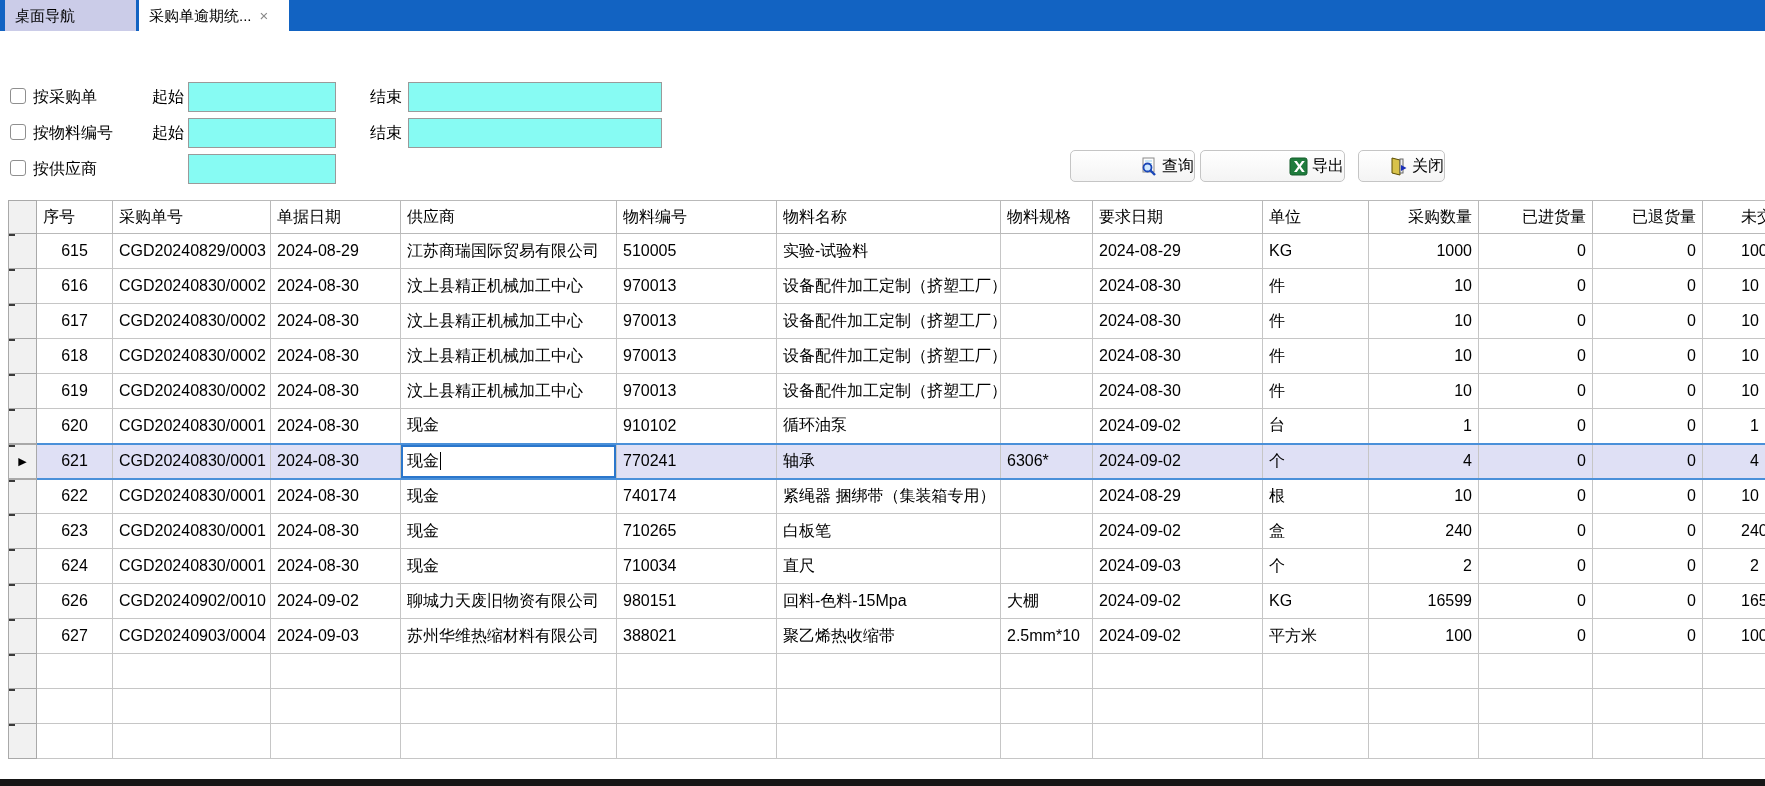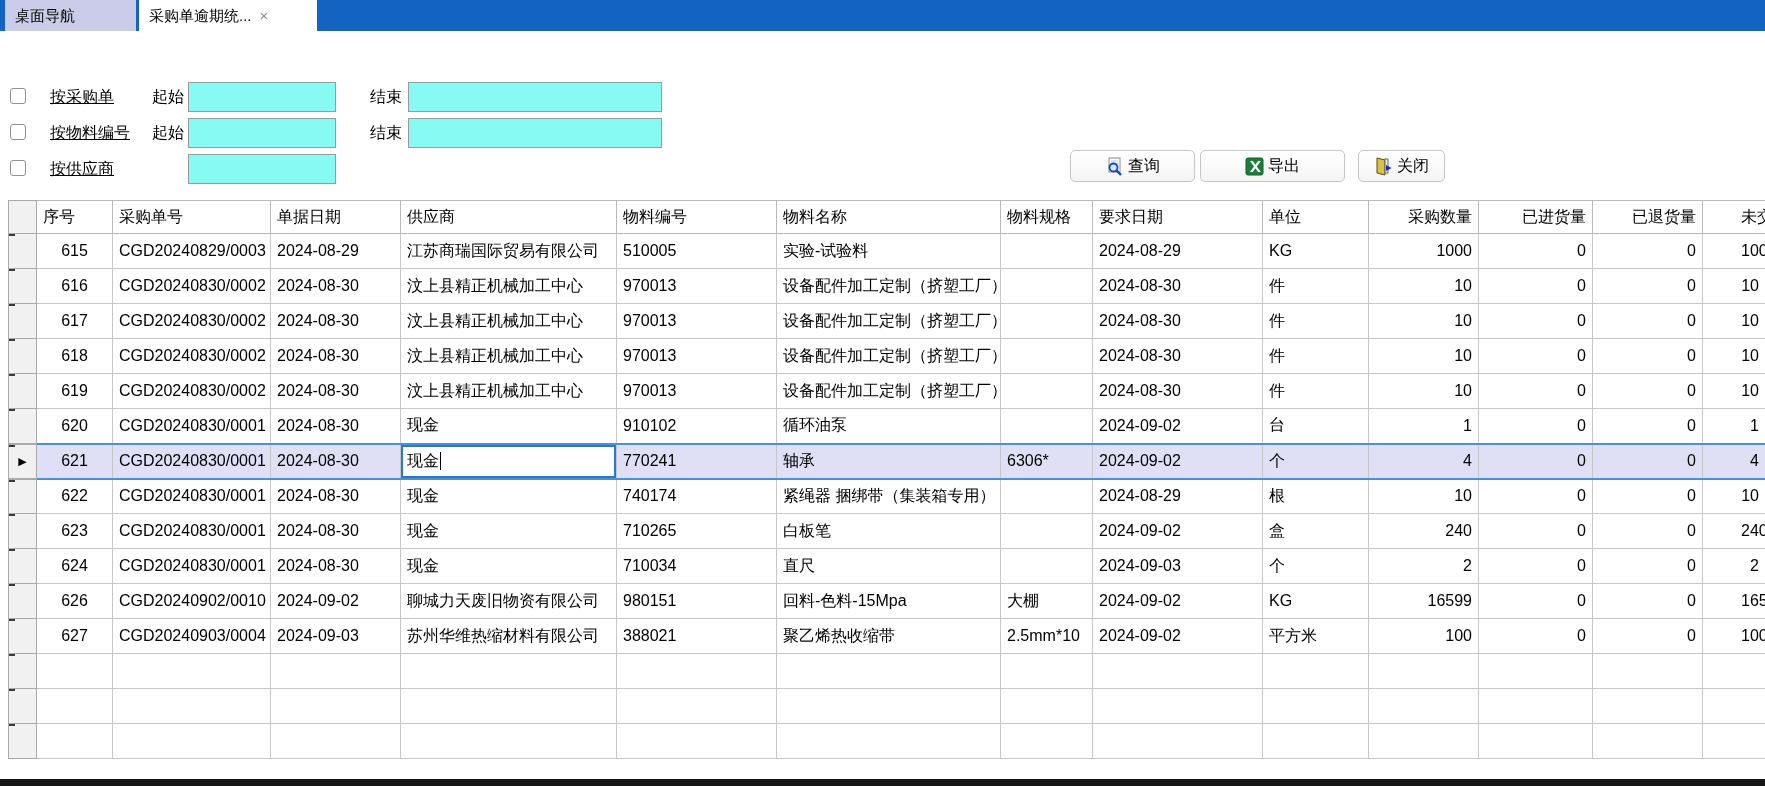--- a/index.html
+++ b/index.html
@@ -14,46 +14,46 @@
   .tabbar{
     position:absolute;left:0;top:0;width:1765px;height:31px;
     background:var(--tabbar-bg,#1263c2);
   }
   .tab{
     position:absolute;top:0;height:31px;line-height:31px;
     font-size:15px;color:#000;padding:0 10px;box-sizing:border-box;
     white-space:nowrap;cursor:default;
   }
   .tab.inactive{left:5px;width:131px;background:var(--tab-inactive-bg,#cbcce8);}
-  .tab.active{left:139px;width:178px;background:#ffffff;display:flex;align-items:center;gap:8px;}
+  .tab.active{left:139px;width:150px;background:#ffffff;display:flex;align-items:center;gap:8px;}
   .tab .close{color:#888;font-size:15px;line-height:31px;}
   
   .filter-row{position:absolute;left:0;width:1060px;height:31px;}
   .filter-row .chk{
     position:absolute;left:10px;top:6px;width:16px;height:16px;
     background:#fff;border:1px solid #8f8f8f;border-radius:3px;box-sizing:border-box;
   }
   .filter-row .lbl{position:absolute;top:5px;font-size:16px;color:#000;white-space:nowrap;}
-  .filter-row .lbl.main{left:50px;text-decoration:underline;}
+  .filter-row .lbl.main{left:33px;}
   .filter-row .lbl.start{left:152px;}
   .filter-row .lbl.end{left:370px;}
   .filter-row input{
     position:absolute;top:0;height:30px;box-sizing:border-box;
     background:var(--input-bg,#87fbf3);
     border:1px solid #9a9a9a;font-size:16px;padding:0 4px;
     font-family:inherit;
   }
   .filter-row input.a{left:188px;width:148px;}
   .filter-row input.b{left:408px;width:254px;}
   
   .btn{
     position:absolute;top:150px;height:32px;box-sizing:border-box;
     background:linear-gradient(#ffffff,#f4f4f4);
     border:1px solid #c5c5c5;border-radius:5px;
-    display:flex;align-items:center;justify-content:center;gap:4px;
+    display:flex;align-items:center;justify-content:flex-end;gap:4px;
     font-size:16px;color:#000;cursor:default;white-space:nowrap;
   }
   .btn svg{display:block;}
   #btn-query{left:1070px;width:125px;}
   #btn-export{left:1200px;width:145px;}
   #btn-close{left:1358px;width:87px;}
   
   .grid-wrap{
     position:absolute;left:8px;top:200px;width:1757px;height:579px;overflow:hidden;
   }

